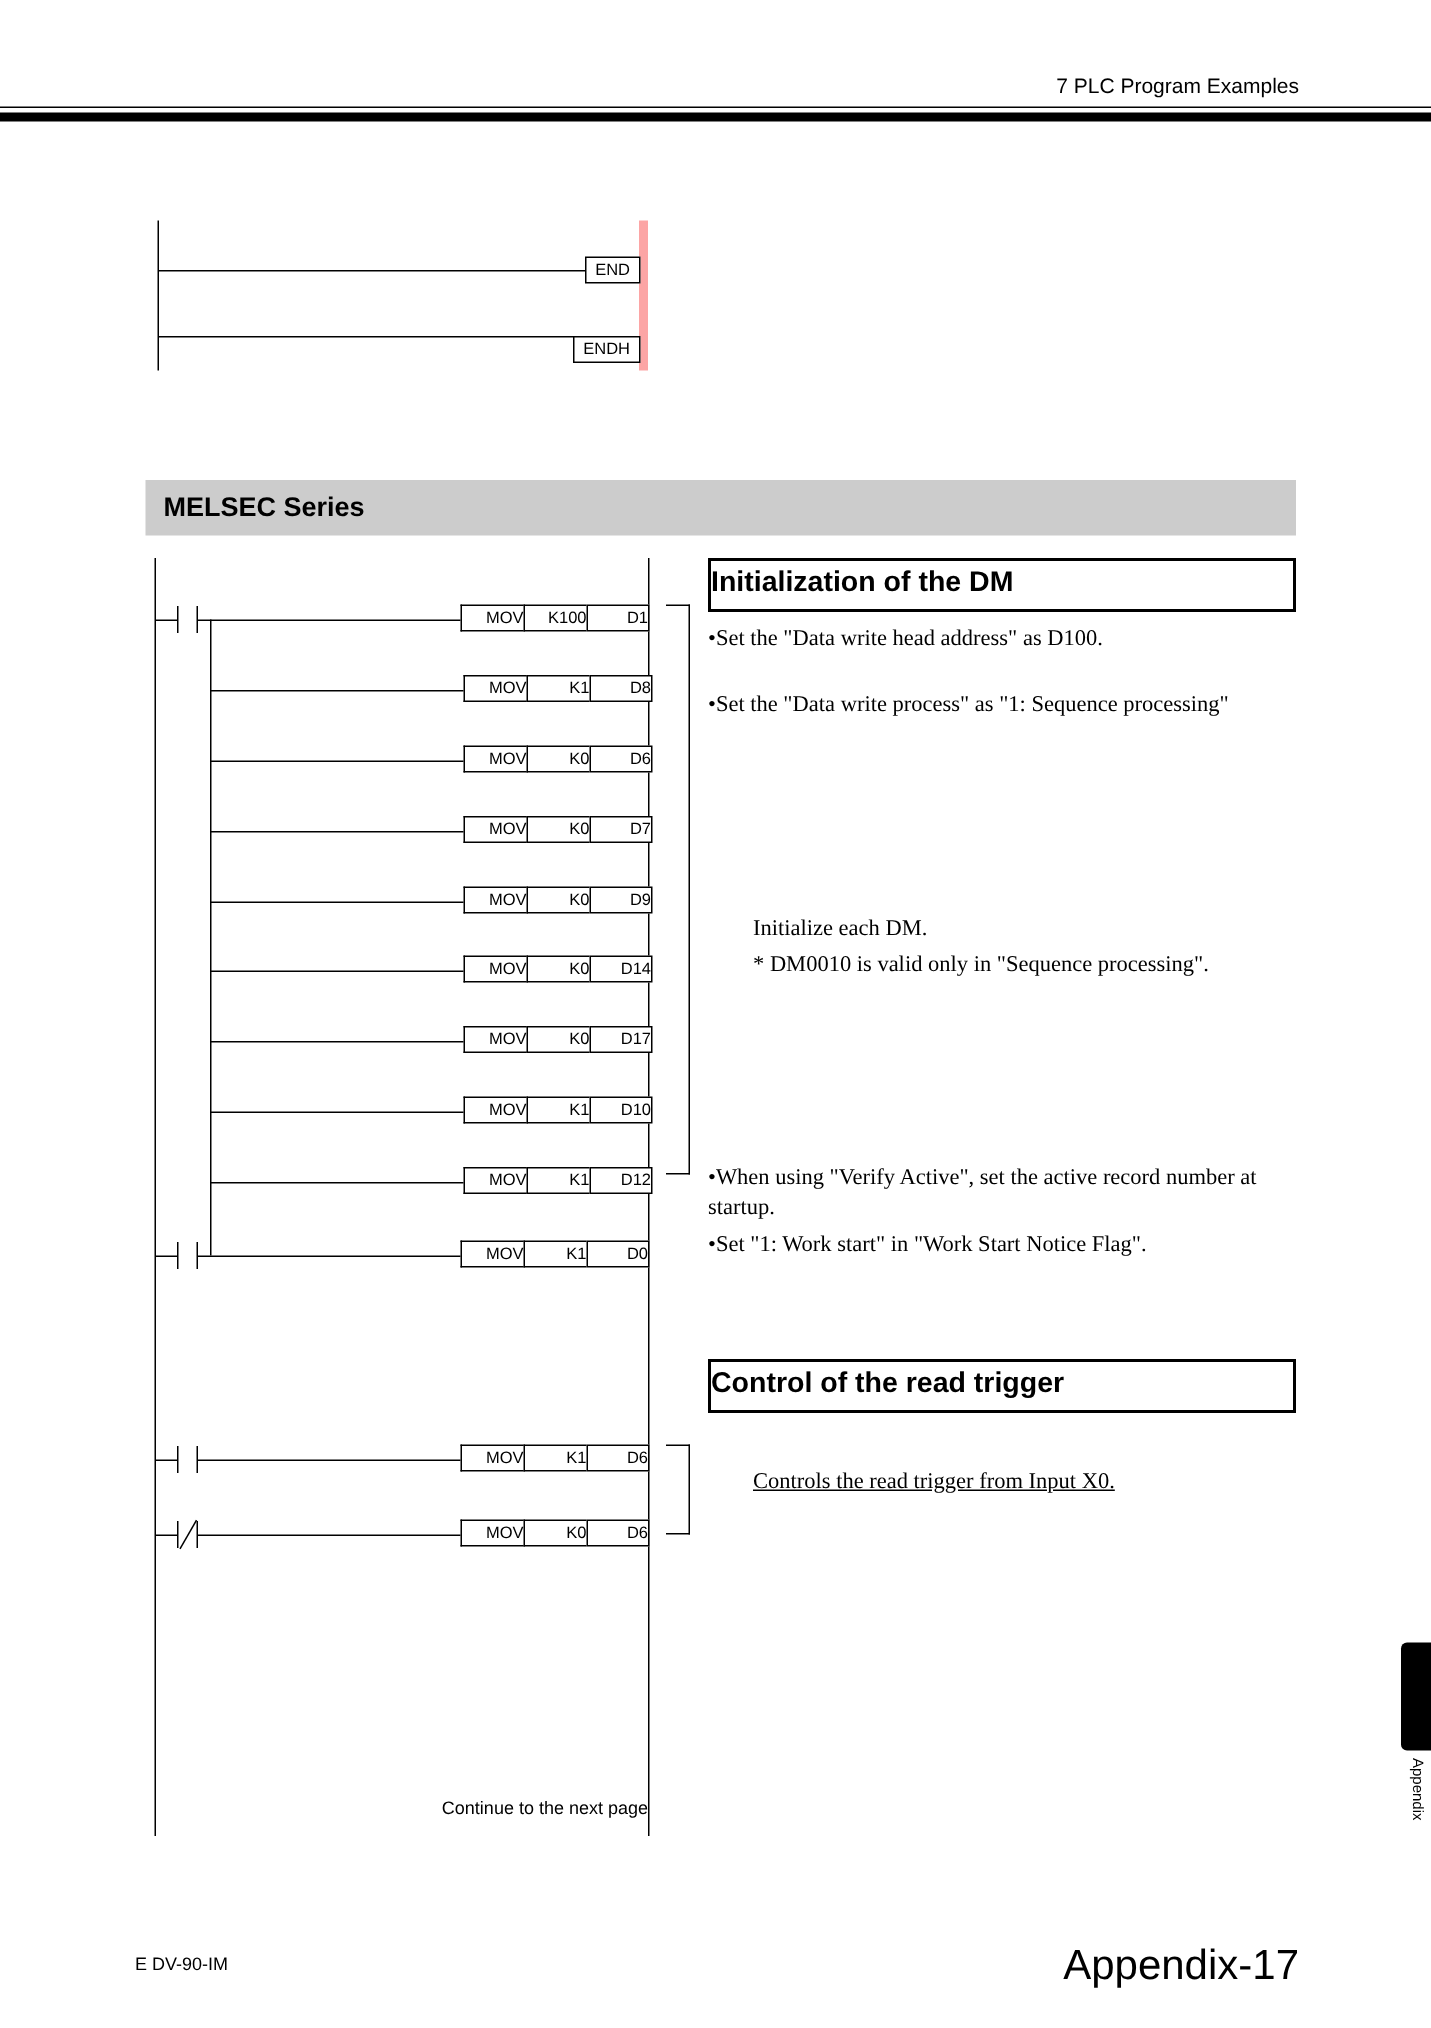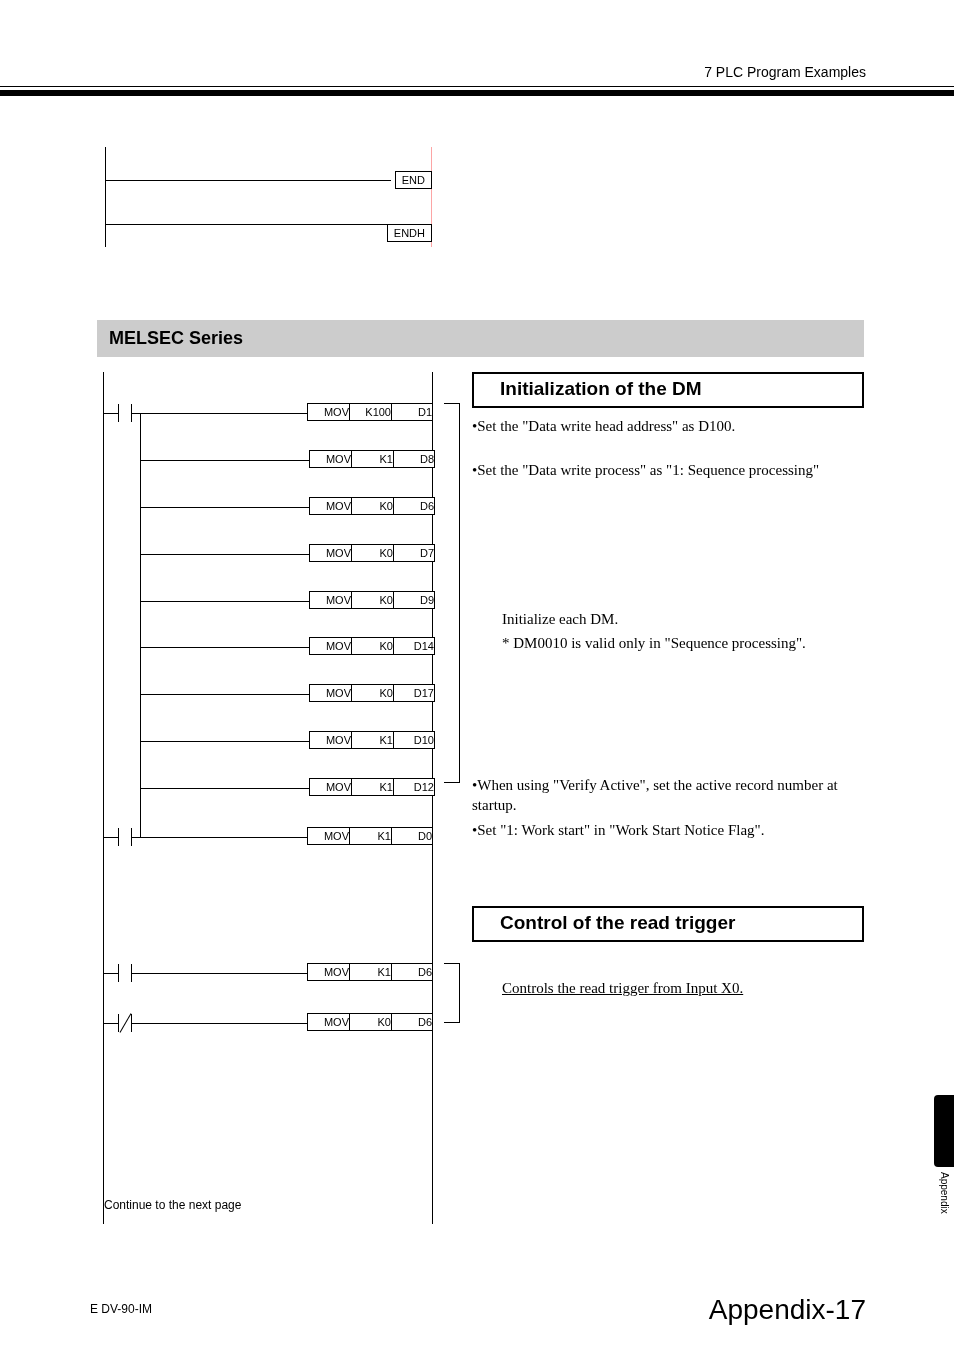--- a/index.html
+++ b/index.html
@@ -6,21 +6,21 @@
   body {
     font-family: Arial, Helvetica, sans-serif;
     background: #fff;
     width: 954px;
     height: 1352px;
     position: relative;
     color: #000;
   }
   .header-band {
     position: absolute;
-    top: 64px;
+    top: 49px;
     left: 0;
     right: 0;
   }
   .header-text {
     font-size: 14px;
     text-align: right;
     padding-right: 88px;
     padding-bottom: 6px;
     font-family: Arial, Helvetica, sans-serif;
   }
@@ -33,21 +33,21 @@
     background: #000;
     margin-top: 3px;
   }
 
   .ladder-top {
     position: absolute;
     top: 147px;
     left: 105px;
     width: 327px;
     border-left: 1px solid #000;
-    border-right: 1px solid #fca5a5;
+    border-right: 6px solid #fca5a5;
     height: 100px;
   }
   .ladder-top .instr {
     position: absolute;
     right: -1px;
     border: 1px solid #000;
     font-size: 11px;
     padding: 2px 6px;
     background: #fff;
     font-family: Arial, Helvetica, sans-serif;
@@ -135,36 +135,36 @@
   .vline {
     position: absolute;
     width: 1px;
     background: #000;
   }
   .continue-note {
     position: absolute;
     bottom: 12px;
     left: 0;
     right: 0;
-    text-align: left;
+    text-align: right;
     font-size: 12px;
     font-family: Arial, Helvetica, sans-serif;
   }
 
   .desc-col {
     position: absolute;
     left: 472px;
     right: 90px;
     top: 372px;
     font-family: "Times New Roman", serif;
     font-size: 15px;
   }
   .section-title-box {
     border: 2px solid #000;
-    padding: 4px 26px 6px;
+    padding: 4px 0 6px;
     font-weight: bold;
     font-size: 19px;
     font-family: Arial, Helvetica, sans-serif;
     margin-bottom: 8px;
   }
   .desc-para { margin-bottom: 4px; line-height: 1.35; }
   .bracket-r {
     position: absolute;
     left: 444px;
     border-top: 1px solid #000;

